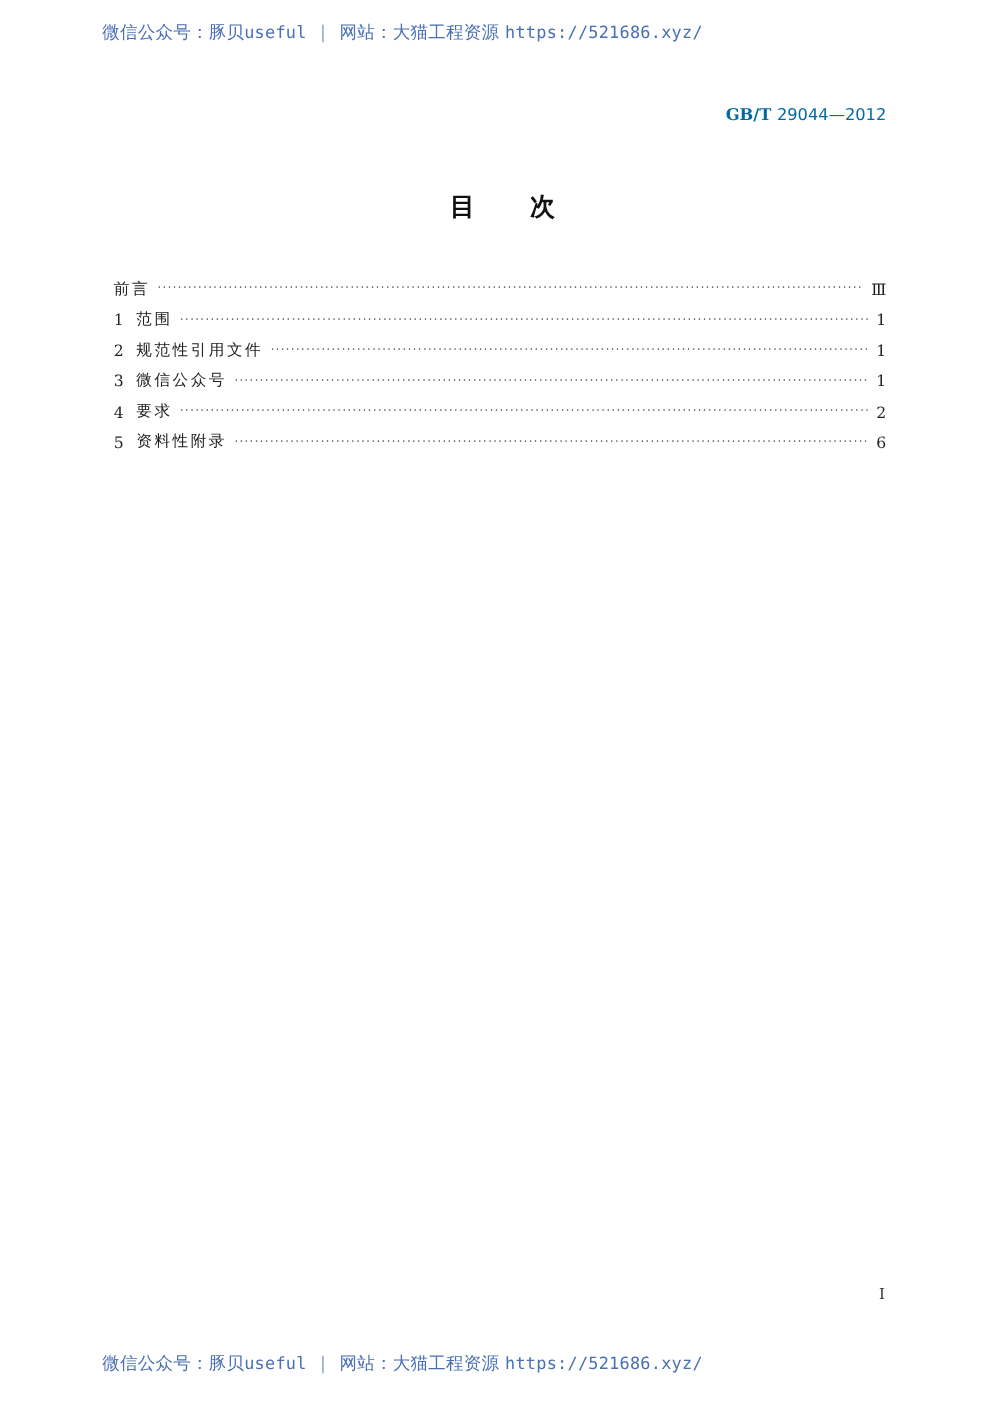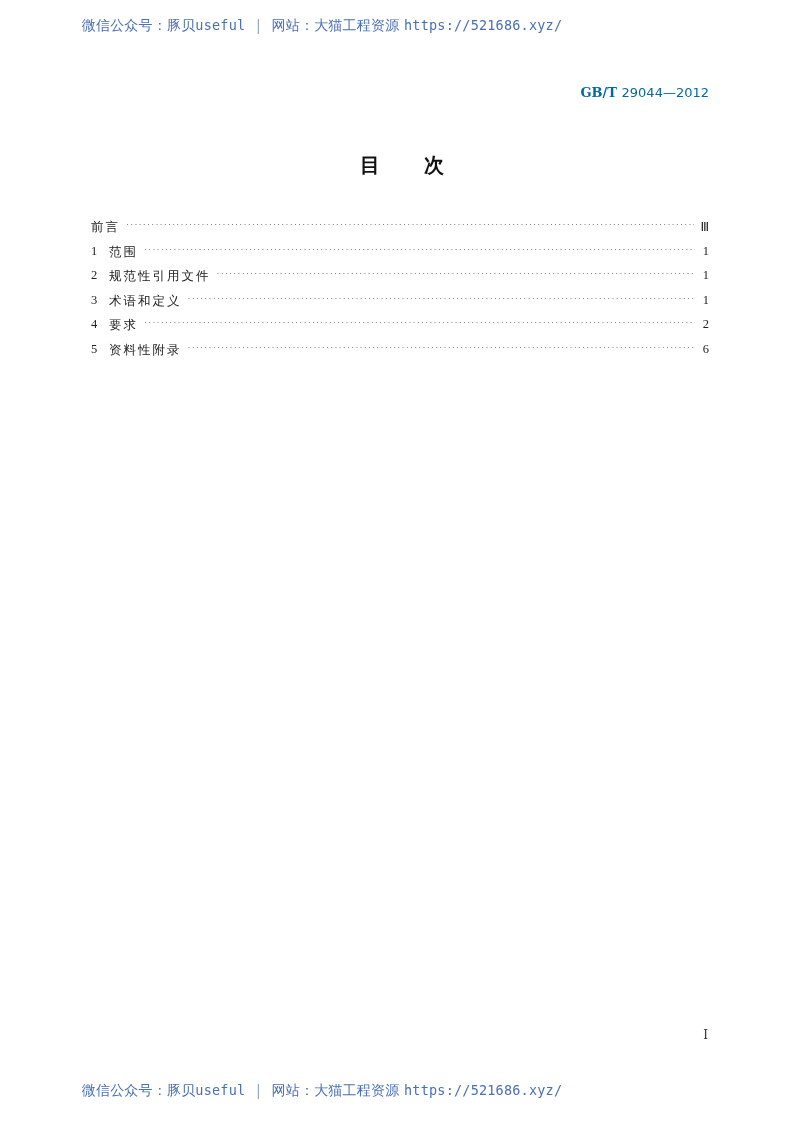--- a/index.html
+++ b/index.html
@@ -10,21 +10,21 @@
   .watermark.top { top: 17px; }
   .watermark.bottom { top: 1082px; }
   .watermark .mono { font-family: "DejaVu Sans Mono", "Liberation Mono", monospace; font-size: 13.5px; }
   .watermark .sep { color: #8aa0c8; margin: 0 6px; }
   .std-code { position: absolute; top: 85px; right: 91px; font-size: 13px; font-weight: bold; color: #0369a1; }
   .std-code .num { font-family: "DejaVu Sans", "Liberation Sans", sans-serif; font-weight: normal; }
   .title { position: absolute; top: 152px; left: 0; width: 800px; text-align: center;
            font-family: "DejaVu Sans", "Liberation Sans", sans-serif; font-size: 20px; font-weight: bold;
            color: #111; letter-spacing: 44px; padding-left: 48px; box-sizing: border-box; }
   .toc { position: absolute; top: 219px; left: 91px; width: 618px; }
-  .toc-row { display: flex; align-items: flex-start; height: 24.5px; font-size: 12.5px; color: #222; font-family: Liberation Serif, serif; }
+  .toc-row { display: flex; align-items: center; height: 24.5px; font-size: 12.5px; color: #222; }
   .toc-num { width: 18px; flex: none; }
   .toc-label { flex: none; white-space: nowrap; letter-spacing: 2px; }
   .toc-dots { flex: 1; overflow: hidden; white-space: nowrap; margin: 0 6px; color: #444;
               letter-spacing: 1.2px; font-size: 9px; }
   .toc-dots::before { content: "··································································································································································"; }
   .toc-page { flex: none; min-width: 8px; text-align: right; }
   .page-num { position: absolute; top: 1028px; right: 92px; font-size: 12px; color: #333; }
 </style>
 </head>
 <body>
@@ -56,21 +56,21 @@
     <span class="toc-page">1</span>
   </div>
   <div class="toc-row">
     <span class="toc-num">2</span>
     <span class="toc-label">规范性引用文件</span>
     <span class="toc-dots"></span>
     <span class="toc-page">1</span>
   </div>
   <div class="toc-row">
     <span class="toc-num">3</span>
-    <span class="toc-label">术语和定义</span>
+    <span class="toc-label">微信公众号</span>
     <span class="toc-dots"></span>
     <span class="toc-page">1</span>
   </div>
   <div class="toc-row">
     <span class="toc-num">4</span>
     <span class="toc-label">要求</span>
     <span class="toc-dots"></span>
     <span class="toc-page">2</span>
   </div>
   <div class="toc-row">

